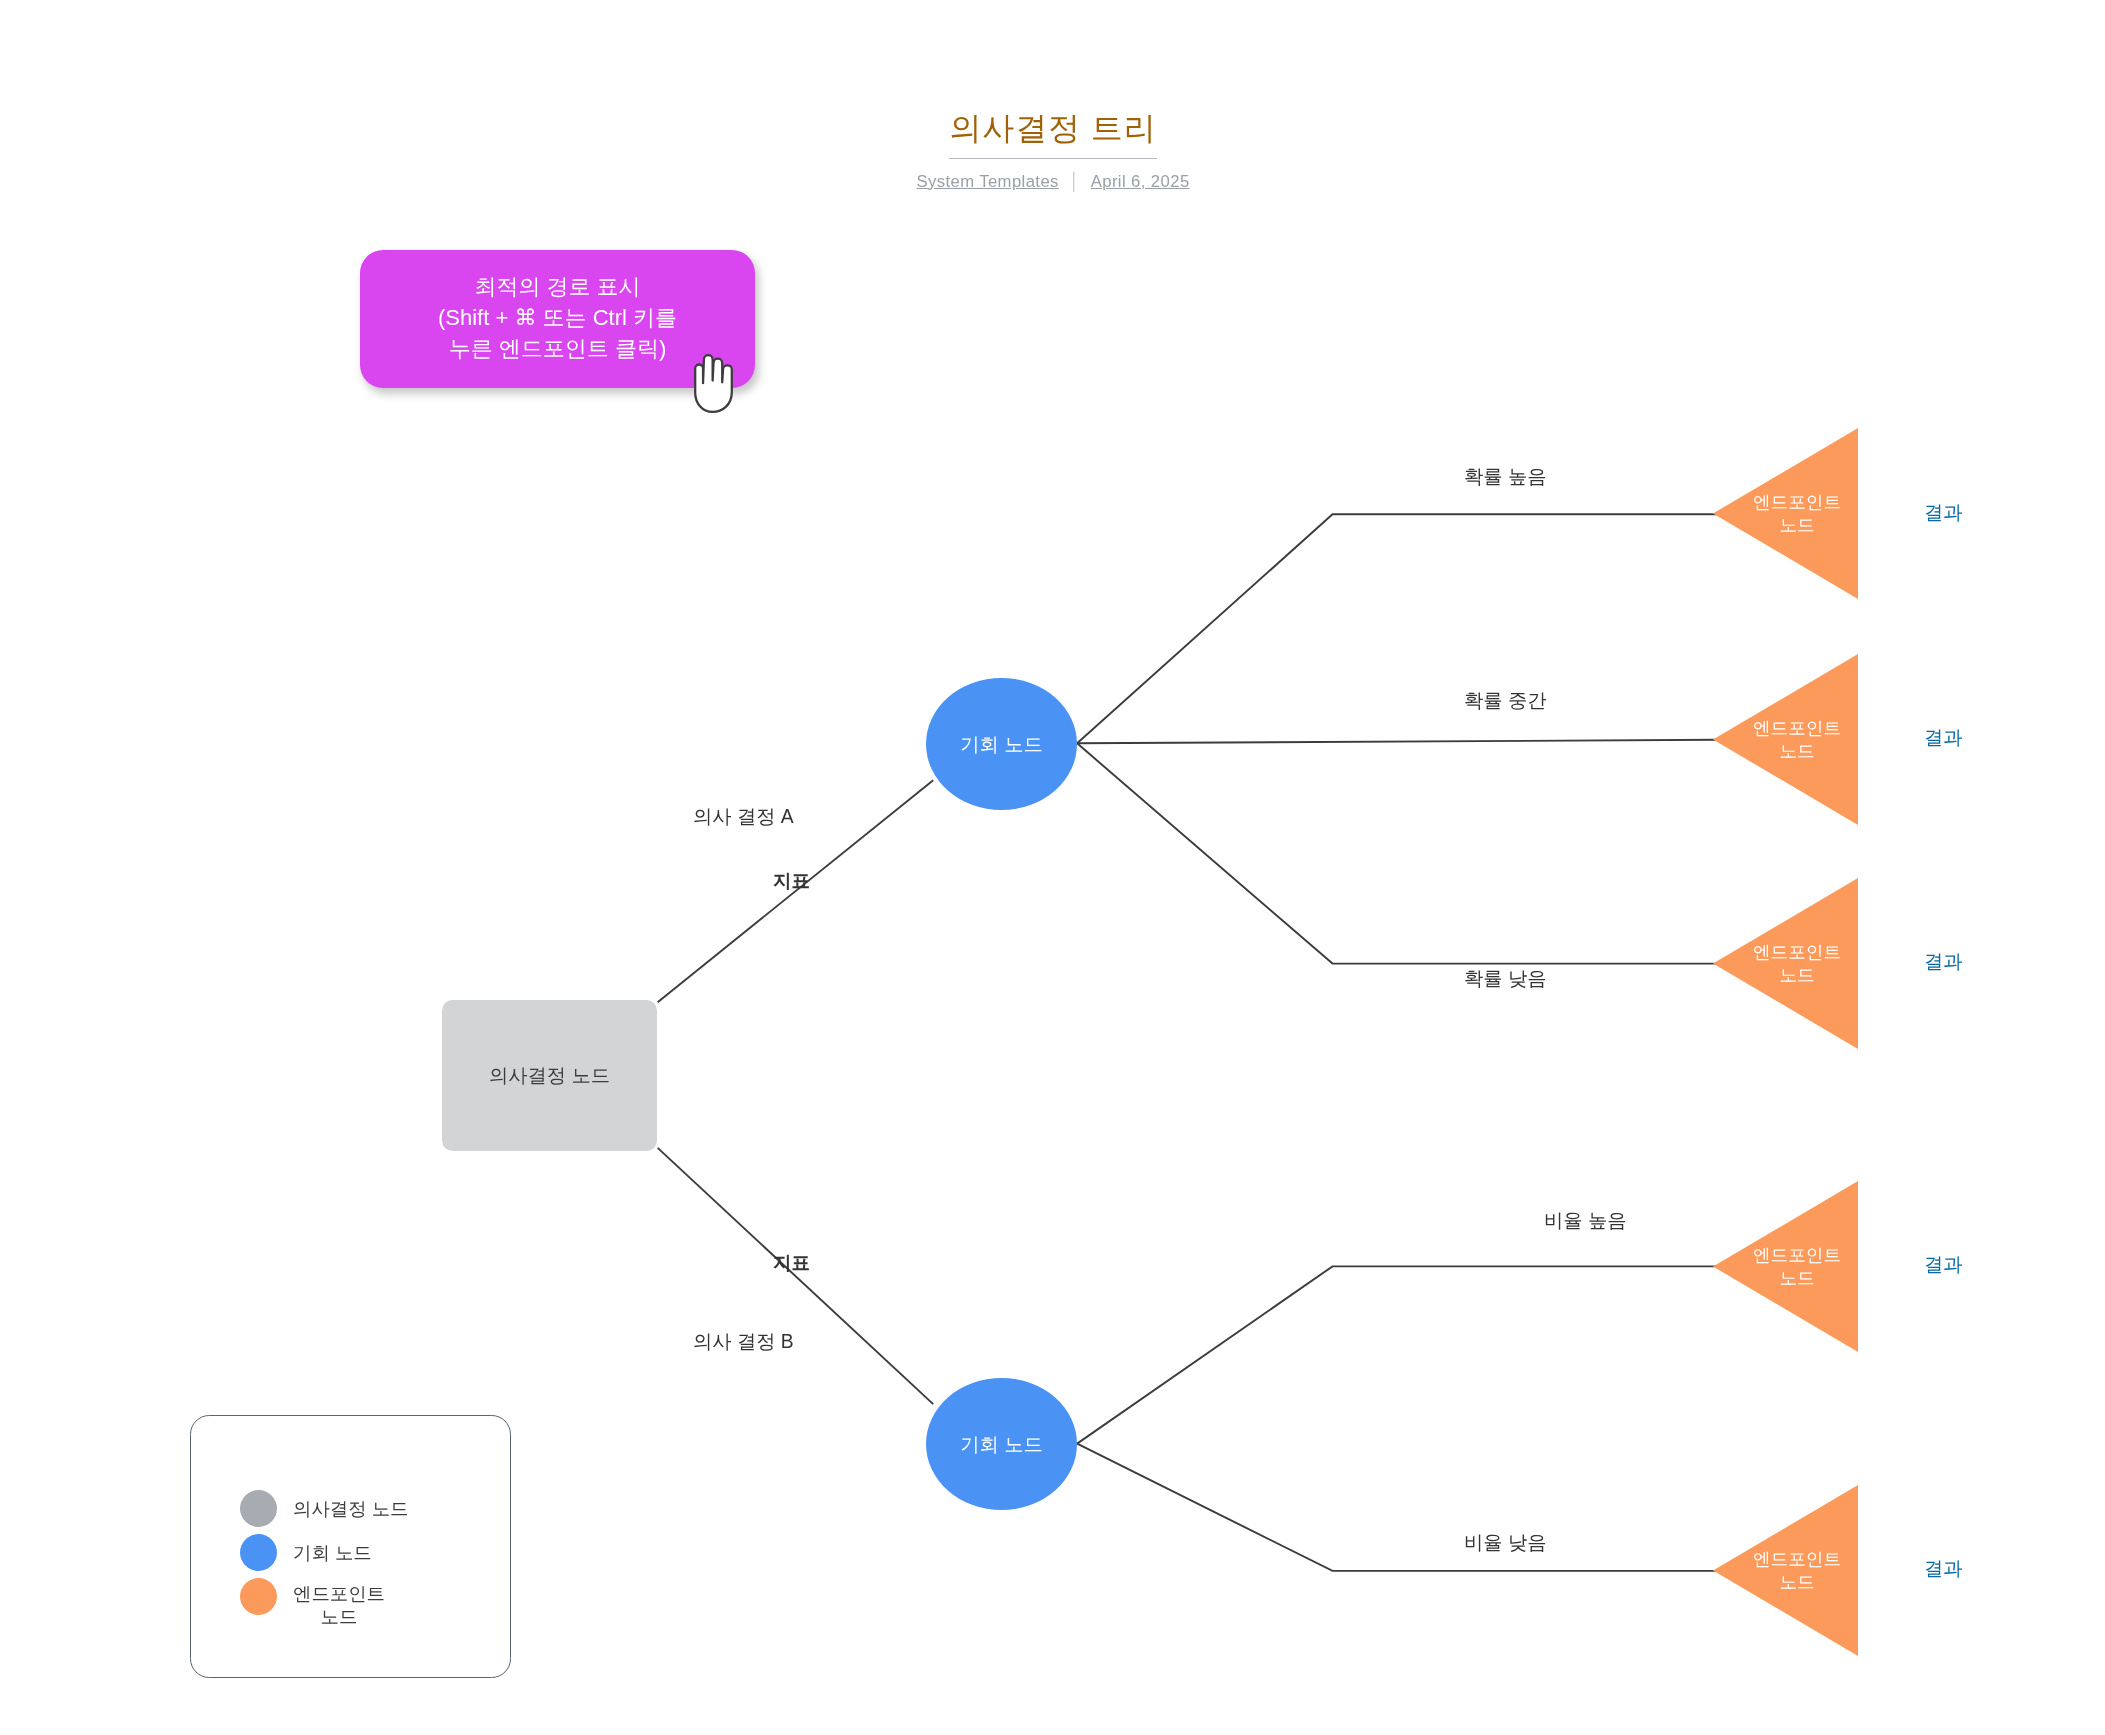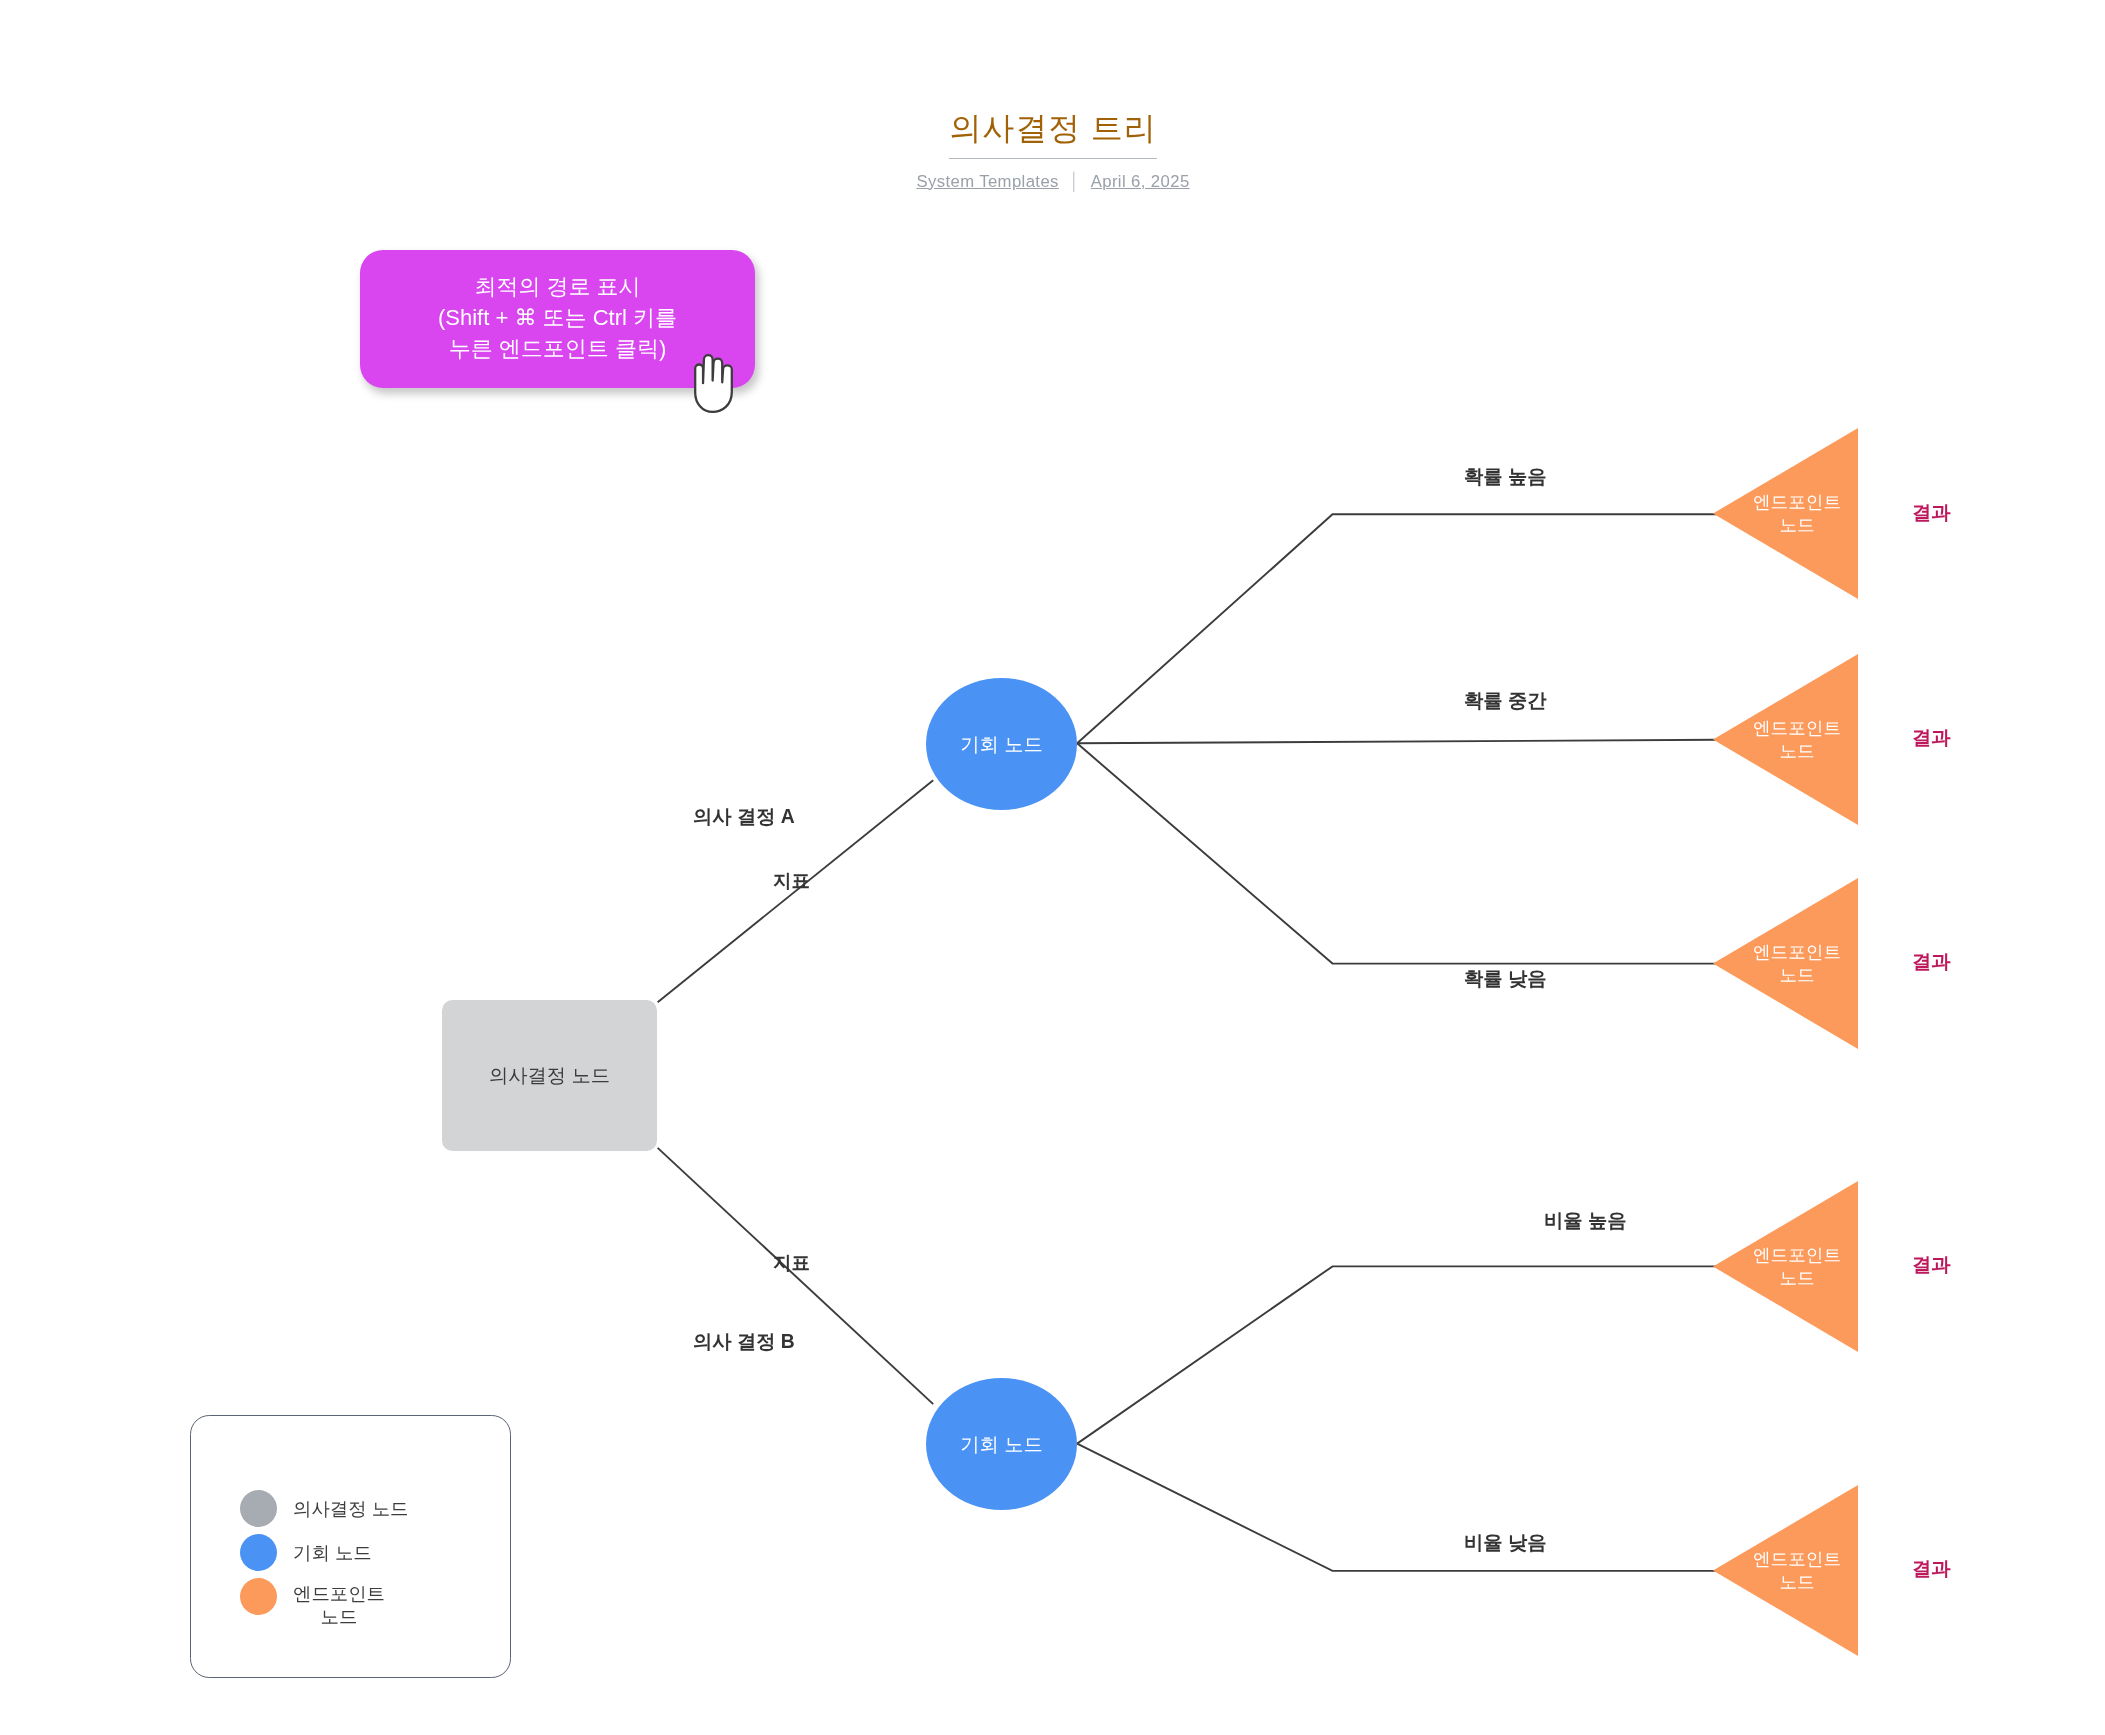--- a/index.html
+++ b/index.html
@@ -140,35 +140,36 @@
   }
   #endpoint-1 { left: 1713px; top: 428px; }
   #endpoint-2 { left: 1713px; top: 654px; }
   #endpoint-3 { left: 1713px; top: 878px; }
   #endpoint-4 { left: 1713px; top: 1181px; }
   #endpoint-5 { left: 1713px; top: 1485px; }
 
   .outcome-label {
     position: absolute;
     font-size: 19.3px;
-    font-weight: bold;
-    color: #be185d;
+    font-weight: normal;
+    color: #0369a1;
     white-space: nowrap;
+    margin-left: 12px;
   }
   #outcome-1 { left: 1912px; top: 499px; }
   #outcome-2 { left: 1912px; top: 724px; }
   #outcome-3 { left: 1912px; top: 948px; }
   #outcome-4 { left: 1912px; top: 1251px; }
   #outcome-5 { left: 1912px; top: 1555px; }
 
   
   .edge-label {
     position: absolute;
     font-size: 19.3px;
-    font-weight: bold;
+    font-weight: normal;
     color: #333333;
     white-space: nowrap;
   }
   .edge-label.light { font-weight: bold; font-size: 18.4px; color: #333; }
 
   #label-decision-a { left: 693px; top: 803px; }
   #label-metric-a   { left: 773px; top: 868px; }
   #label-decision-b { left: 693px; top: 1328px; }
   #label-metric-b   { left: 773px; top: 1250px; }
 

